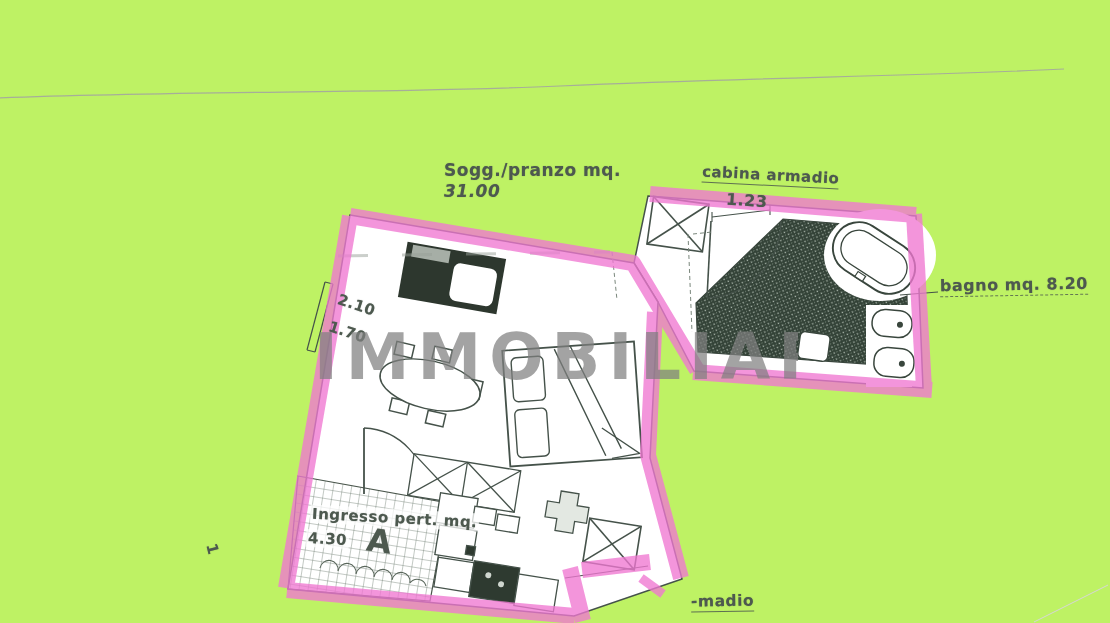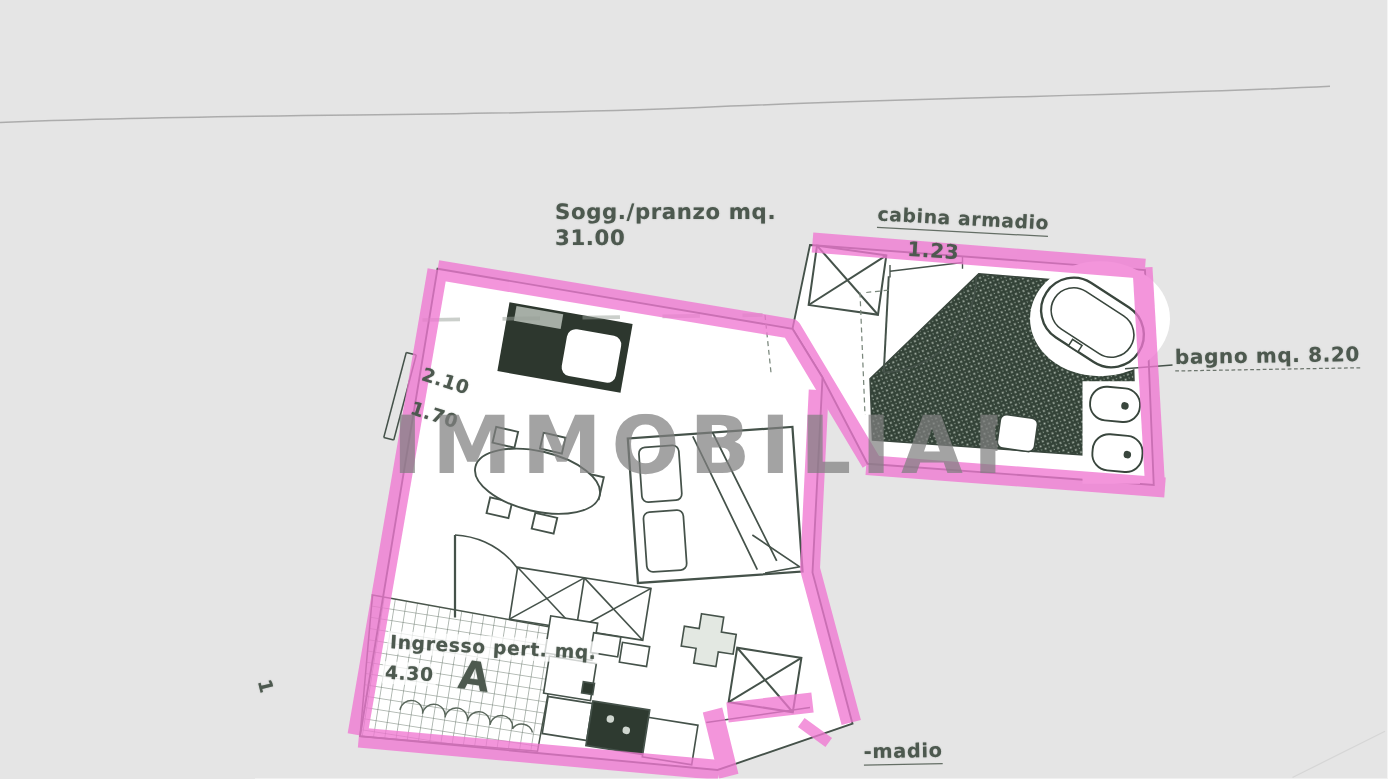--- a/index.html
+++ b/index.html
@@ -1,18 +1,18 @@
 <!DOCTYPE html>
 <html><head>
 <meta charset="utf-8">
 <style>
   html,body{margin:0;padding:0;background:#ffffff;}
   .page{
     position:relative;width:1110px;height:623px;overflow:hidden;
-    background:#e5e5e5;font-family:"DejaVu Sans",sans-serif;
+    background:#bef264;font-family:"DejaVu Sans",sans-serif;
   }
   svg{position:absolute;left:0;top:0;}
   .lbl{
     position:absolute;font-family:"DejaVu Sans",sans-serif;color:#4d594f;
     font-weight:bold;white-space:nowrap;letter-spacing:.5px;
     text-shadow:0 0 1px rgba(77,89,79,.5);
   }
   .halo{background:rgba(255,255,255,.75);padding:0 2px;}
   .u{border-bottom:1.6px solid rgba(77,89,79,.85);padding-bottom:1px;}
   .ud{border-bottom:1.6px dashed rgba(77,89,79,.8);padding-bottom:1px;}
@@ -173,21 +173,21 @@
       <path d="M650,194 L916,215"></path>
       <path d="M655,312 L648,455 L681,578"></path>
       <path d="M287,590 L575,616"></path>
       <path d="M582,570 L650,562 M570,568 L583,621"></path>
       <path d="M350,216 L286,588"></path>
       <path d="M641,578 L663,594" stroke-width="9"></path>
     </g>
   </svg>
 
   <div class="lbl" style="left:444px;top:160px;font-size:17px;">Sogg./pranzo mq.</div>
-  <div class="lbl" style="left:444px;top:181px;font-size:17px;">31.00</div>
+  <div class="lbl" style="left:444px;top:181px;font-size:17px;font-style:italic;">31.00</div>
 
   <div class="lbl u" style="left:702px;top:166px;font-size:15px;transform:rotate(3deg);">cabina armadio</div>
   <div class="lbl" style="left:726px;top:191px;font-size:16px;transform:rotate(4deg);">1.23</div>
 
   <div class="lbl ud" style="left:940px;top:275px;font-size:16px;transform:rotate(-1deg);">bagno mq. 8.20</div>
 
   <div class="lbl" style="left:337px;top:296px;font-size:15px;transform:rotate(18deg);">2.10</div>
   <div class="lbl" style="left:328px;top:323px;font-size:15px;transform:rotate(18deg);">1.70</div>
 
   <div class="lbl halo" style="left:310px;top:509px;font-size:15px;transform:rotate(3deg);">Ingresso pert. mq.</div>

